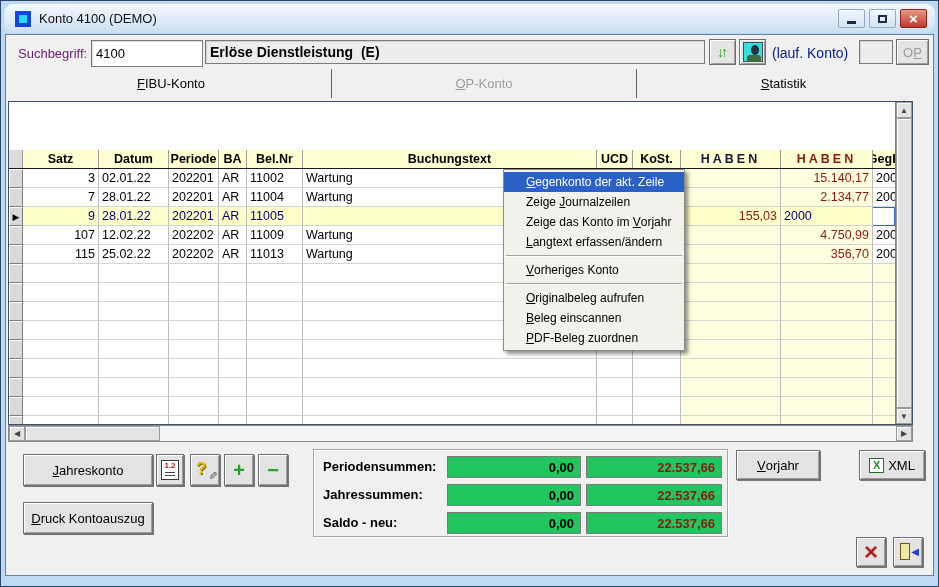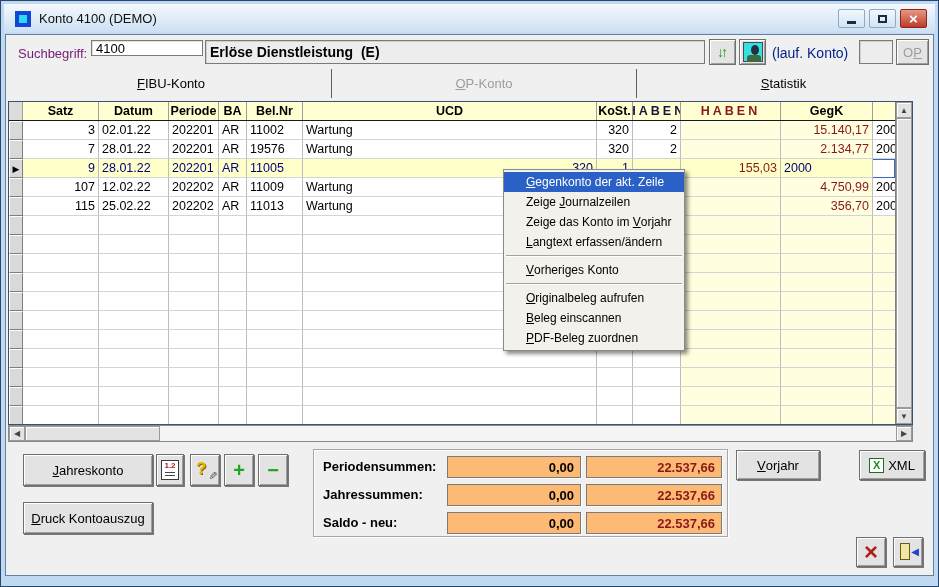--- a/index.html
+++ b/index.html
@@ -4,21 +4,21 @@
 <style>
   * { margin:0; padding:0; box-sizing:border-box; }
   html,body { background:#9aa6b0; }
   body { font-family:"Liberation Sans","DejaVu Sans",sans-serif; }
 
   .window { position:relative; width:939px; height:587px; background:#BFD9F2;
             border:1px solid #28456B; overflow:hidden; }
 
   
   .titlebar { position:absolute; left:3px; top:3px; right:3px; height:29px;
-              background:linear-gradient(#F4F9FD,#CBDFF3); display:flex; align-items:center; }
+              background:linear-gradient(#F4F9FD,#CBDFF3); display:flex; align-items:center;border-radius:9px; }
   .title-icon { width:16px; height:16px; margin-left:11px; background:#2BD9F2;
                 border:4px solid #1246D8; }
   .title-text { margin-left:8px; font-size:13px; color:#101010; }
   .win-controls { position:absolute; right:8px; top:5px; display:flex; gap:4px; }
   .win-btn { width:27px; height:19px; border:1px solid #8FA8C4; background:linear-gradient(#F2F8FE,#D3E3F2);
              display:flex; align-items:center; justify-content:center; border-radius:2px; }
   .win-btn.close { background:linear-gradient(#E59B84,#C0392B); border-color:#8E2418; }
   .glyph-min { width:9px; height:3px; background:#1A2B45; margin-top:7px; }
   .glyph-max { width:9px; height:8px; border:2px solid #1A2B45; background:transparent; }
   .glyph-close { color:#fff; font-weight:bold; font-size:15px; line-height:15px; }
@@ -96,21 +96,21 @@
   .menu-sep { border-top:1px solid #A3A3A3; border-bottom:1px solid #FFF; margin:3px 2px; }
 
   
   .btn { position:absolute; background:#E3E3E3; border:1px solid #6F6F6F;
          box-shadow:inset 1px 1px 0 #FFF, inset -1px -1px 0 #9E9E9E, 1px 1px 0 #777;
          font-size:13px; color:#000; display:flex; align-items:center; justify-content:center; }
   .groupbox { position:absolute; left:307px; top:414px; width:415px; height:88px;
               border:1px solid #A6A6A6; box-shadow:inset 1px 1px 0 #fff, 1px 1px 0 #fff;font-weight:bold; }
   .sum-row { position:absolute; left:0; width:100%; height:22px; }
   .sum-label { position:absolute; left:9px; top:3px; font-size:13px; }
-  .sum-field { position:absolute; top:0; height:22px; background:#fdba74; border:1px solid #7A7A7A;
+  .sum-field { position:absolute; top:0; height:22px; background:#22c55e; border:1px solid #7A7A7A;
                box-shadow:1px 1px 0 #fff; font-size:13px; display:flex; align-items:center;
                justify-content:flex-end; padding-right:6px; }
   .sum-field.soll { left:133px; width:134px; }
   .sum-field.haben { left:272px; width:136px; color:#8B1818; }
 
   .ico-calc { width:18px; height:20px; background:#fff; border:1px solid #3A3A3A; display:flex;
               flex-direction:column; align-items:center; }
   .ico-calc b { color:#C41212; font-size:8px; line-height:9px; font-weight:bold; }
   .ico-calc i { display:block; width:10px; height:1px; background:#444; margin-top:2px; }
   .ico-help { position:relative; width:100%; height:100%; }
@@ -145,21 +145,21 @@
         </div>
       <div class="win-btn close">
           <span class="glyph-close">×</span>
         </div>
     </div>
   </div>
 
   <div class="content">
 
     <div class="lbl" style="left:12px; top:11px;">Suchbegriff:</div>
-    <input class="field sunken" style="left: 85px; top: 5px; width: 112px; height: 16px;" type="text" value="4100">
+    <input class="field sunken" style="left: 85px; top: 5px; width: 112px; height: 27px;" type="text" value="4100">
     <div class="field gray bold sunken" style="left:199px; top:5px; width:500px; height:24px;">Erlöse Dienstleistung  (E)</div>
     <div class="tbtn" style="left:703px; top:4px; width:27px; height:26px;">
       <span class="ref-glyph">↓↑</span>
     </div>
     <div class="tbtn" style="left:733px; top:4px; width:27px; height:26px;">
       <span class="person"></span>
     </div>
     <div class="lauf" style="left:766px; top:10px;">(lauf. Konto)</div>
     <div class="field gray sunken" style="left:853px; top:5px; width:34px; height:24px;"></div>
     <div class="tbtn disabled-txt" style="left:890px; top:4px; width:33px; height:26px; font-size:13px;">O<u>P</u></div>
@@ -167,27 +167,28 @@
     <div class="tabbar">
       <div class="tab" style="left:5px; width:320px;"><u>F</u>IBU-Konto</div>
       <div class="tab-sep" style="left:325px;"></div>
       <div class="tab disabled-txt" style="left:326px; width:304px;"><u>O</u>P-Konto</div>
       <div class="tab-sep" style="left:630px;"></div>
       <div class="tab" style="left:631px; width:293px;"><u>S</u>tatistik</div>
     </div>
 
     <div class="grid">
       <div class="grid-main">
-        <div class="grid-header" id="grid-header" style="grid-template-columns: 14px 76px 70px 50px 28px 56px 294px 36px 48px 100px 92px 24px;">
+        <div class="grid-header" id="grid-header" style="grid-template-columns: 14px 76px 70px 50px 28px 56px 294px 36px 48px 100px 92px 24px; margin-top: 48px;">
             <div class="hcell c-sel"></div>
             <div class="hcell c-satz">Satz</div>
             <div class="hcell c-datum">Datum</div>
             <div class="hcell c-periode">Periode</div>
             <div class="hcell c-ba">BA</div>
             <div class="hcell c-belnr">Bel.Nr</div>
+            <div class="hcell c-text">Buchungstext</div>
             <div class="hcell c-ucd">UCD</div>
             <div class="hcell c-kost">KoSt.</div>
             <div class="hcell c-soll">HABEN</div>
             <div class="hcell c-haben">HABEN</div>
             <div class="hcell c-gegk">GegK</div>
           </div>
         <div id="grid-body">
             <div class="grow" style="grid-template-columns: 14px 76px 70px 50px 28px 56px 294px 36px 48px 100px 92px 24px;">
               <div class="gcell c-sel"></div>
               <div class="gcell c-satz al-r">3</div>
@@ -201,21 +202,21 @@
               <div class="gcell c-soll al-r cream"></div>
               <div class="gcell c-haben al-r cream red-val">15.140,17</div>
               <div class="gcell c-gegk">2000</div>
             </div>
             <div class="grow" style="grid-template-columns: 14px 76px 70px 50px 28px 56px 294px 36px 48px 100px 92px 24px;">
               <div class="gcell c-sel"></div>
               <div class="gcell c-satz al-r">7</div>
               <div class="gcell c-datum">28.01.22</div>
               <div class="gcell c-periode">202201</div>
               <div class="gcell c-ba">AR</div>
-              <div class="gcell c-belnr">19576</div>
+              <div class="gcell c-belnr">11004</div>
               <div class="gcell c-text c-text">Wartung</div>
               <div class="gcell c-ucd al-r">320</div>
               <div class="gcell c-kost al-r">2</div>
               <div class="gcell c-soll al-r cream"></div>
               <div class="gcell c-haben al-r cream red-val">2.134,77</div>
               <div class="gcell c-gegk">2000</div>
             </div>
             <div class="grow selected" style="grid-template-columns: 14px 76px 70px 50px 28px 56px 294px 36px 48px 100px 92px 24px;">
               <div class="gcell c-sel">▶</div>
               <div class="gcell c-satz al-r">9</div>

